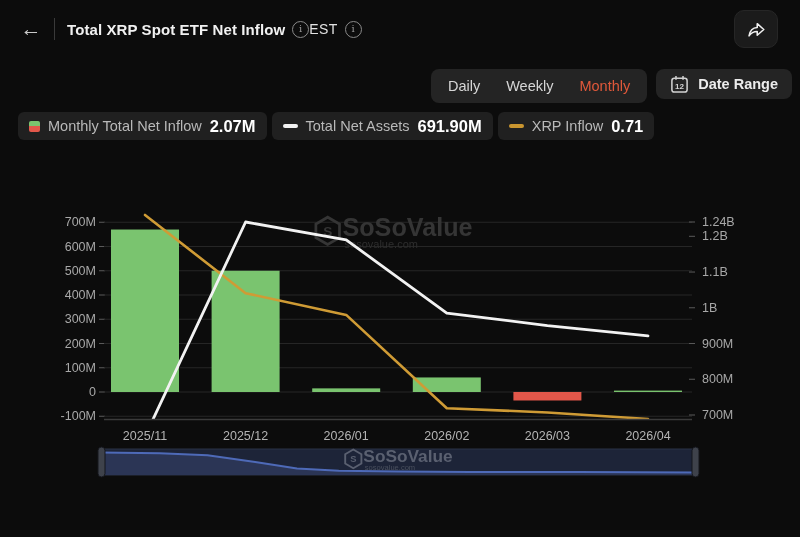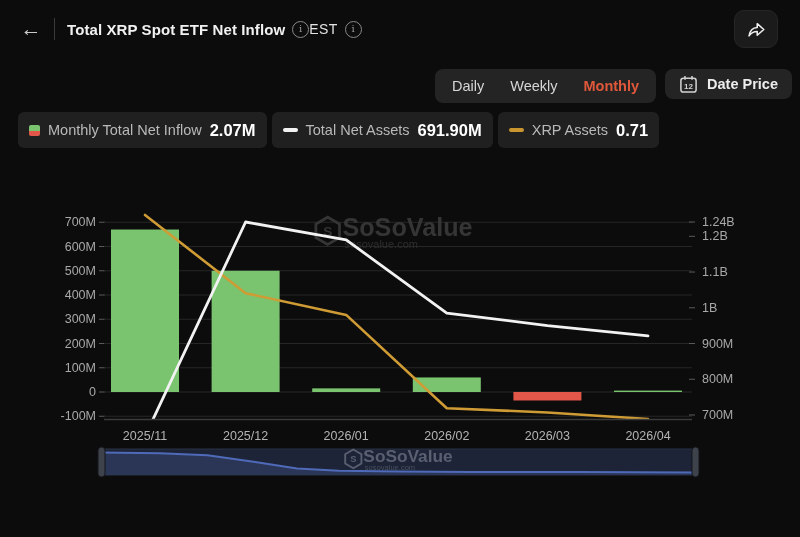--- a/index.html
+++ b/index.html
@@ -15,27 +15,27 @@
           align-items:center;justify-content:center;color:#9a9a9a;font-size:10px;line-height:1;
           margin-left:7px;font-family:"DejaVu Serif",serif;}
   .est{color:#e2e2e2;font-size:14px;letter-spacing:.4px;}
   .share-btn{position:absolute;top:0;right:6px;width:42px;height:36px;background:#1b1b1b;
              border:1px solid #262626;border-radius:10px;display:flex;align-items:center;
              justify-content:center;cursor:pointer;}
   
   .toolbar{position:absolute;top:69px;left:4px;right:8px;height:34px;display:flex;justify-content:flex-end;gap:9px;}
   .tabs{display:flex;align-items:center;gap:26px;background:#242424;border-radius:8px;padding:0 17px;height:34px;}
   .tab{color:#d6d6d6;font-size:14.5px;cursor:pointer;background:none;border:none;padding:0;font-family:inherit;}
-  .tab.active{color:#e0583a;font-weight:bold;}
+  .tab.active{color:#e0583a;font-weight:normal;}
   .daterange{display:flex;align-items:center;gap:9px;background:#242424;border-radius:8px;
              padding:0 14px;height:30px;cursor:pointer;border:none;font-family:inherit;}
   .daterange .lbl{color:#ececec;font-size:14.5px;font-weight:600;}
   
   .legend{position:absolute;top:112px;left:18px;display:flex;gap:5px;}
-  .pill{display:flex;align-items:center;gap:8px;background:#202020;border-radius:6px;height:36px;padding:0 11px;cursor:pointer;}
+  .pill{display:flex;align-items:center;gap:8px;background:#202020;border-radius:6px;height:28px;padding:0 11px;cursor:pointer;}
   .pill .lbl{color:#b9b9b9;font-size:14.5px;}
   .pill .val{color:#ffffff;font-size:16.5px;font-weight:bold;}
   .sw-split{width:11px;height:11px;border-radius:2px;background:linear-gradient(#7ac46f 50%,#e2574a 50%);}
   .sw-dash{width:15px;height:4px;border-radius:2px;}
   .sw-white{background:#f2f2f2;}
   .sw-gold{background:#c9952f;}
   
   #chart{position:absolute;left:0;top:190px;}
   text{font-family:"Liberation Sans","DejaVu Sans",sans-serif;}
 </style>
@@ -66,38 +66,38 @@
       <button class="tab">Weekly</button>
       <button class="tab active">Monthly</button>
     </div>
     <button class="daterange">
       <svg width="19" height="19" viewBox="0 0 20 20">
         <rect x="2" y="3.5" width="16" height="14.5" rx="2.5" fill="none" stroke="#d2d2d2" stroke-width="1.6"></rect>
         <line x1="6.3" y1="1" x2="6.3" y2="5" stroke="#d2d2d2" stroke-width="1.6"></line>
         <line x1="13.7" y1="1" x2="13.7" y2="5" stroke="#d2d2d2" stroke-width="1.6"></line>
         <text x="10" y="15" text-anchor="middle" font-size="8.5" font-weight="bold" fill="#d2d2d2">12</text>
       </svg>
-      <span class="lbl">Date Price</span>
+      <span class="lbl">Date Range</span>
     </button>
   </div>
 
   <div class="legend">
     <div class="pill">
       <span class="sw-split"></span>
       <span class="lbl">Monthly Total Net Inflow</span>
       <span class="val">2.07M</span>
     </div>
     <div class="pill">
       <span class="sw-dash sw-white"></span>
       <span class="lbl">Total Net Assets</span>
       <span class="val">691.90M</span>
     </div>
     <div class="pill">
       <span class="sw-dash sw-gold"></span>
-      <span class="lbl">XRP Assets</span>
+      <span class="lbl">XRP Inflow</span>
       <span class="val">0.71</span>
     </div>
   </div>
 
   <svg id="chart" width="800" height="310" viewBox="0 0 800 310">
       <defs>
         <clipPath id="plot">
           <rect x="104" y="8" width="588" height="221.5"></rect>
         </clipPath>
       </defs>

